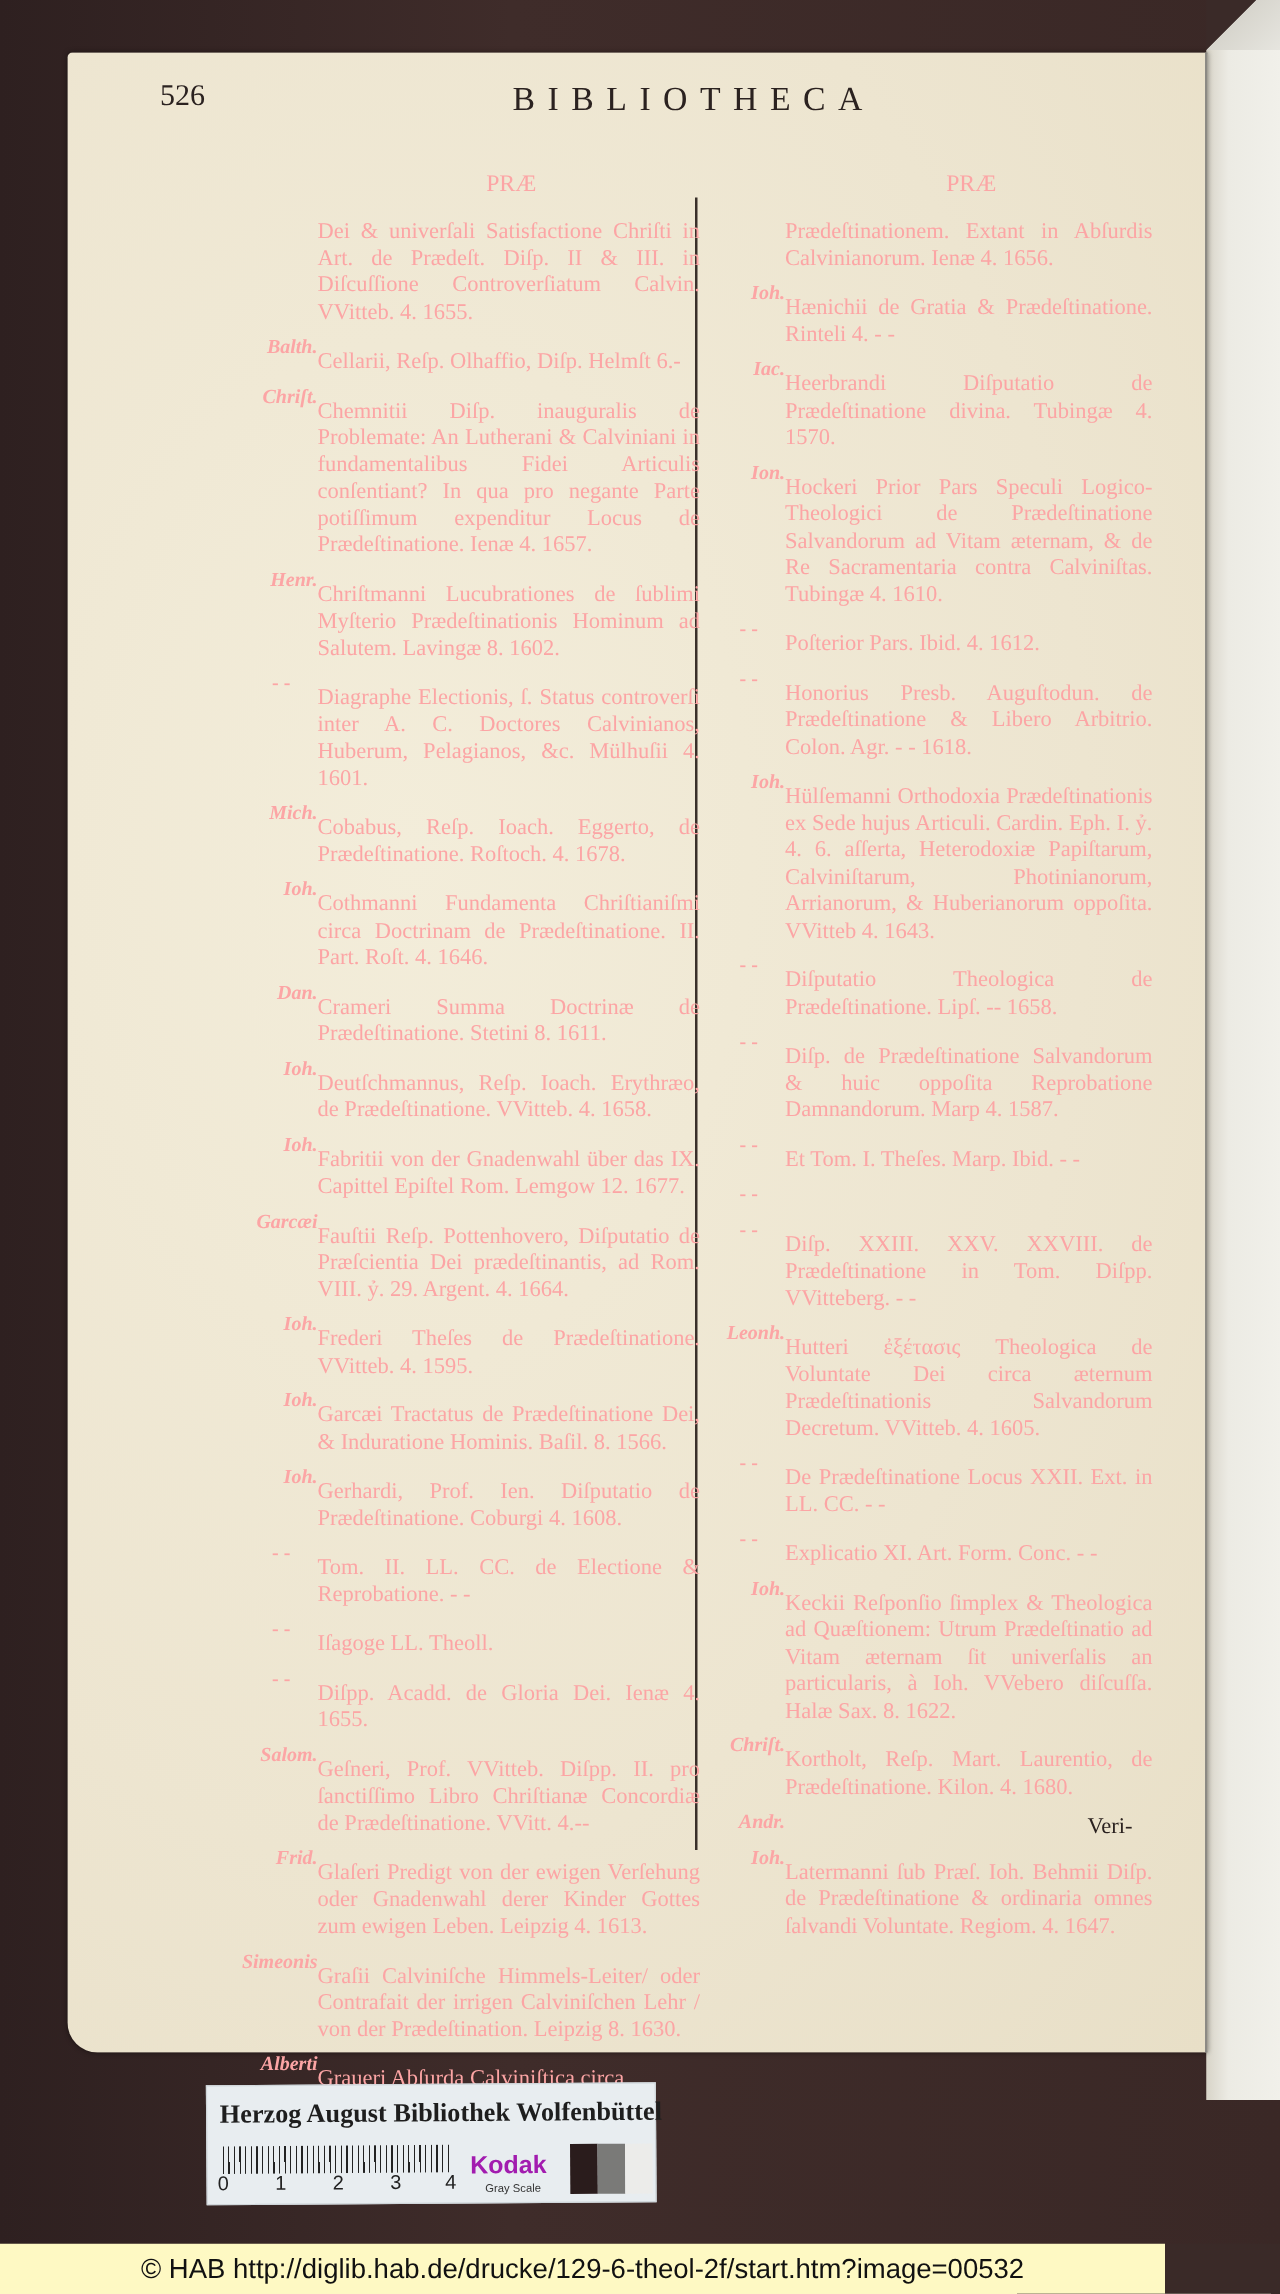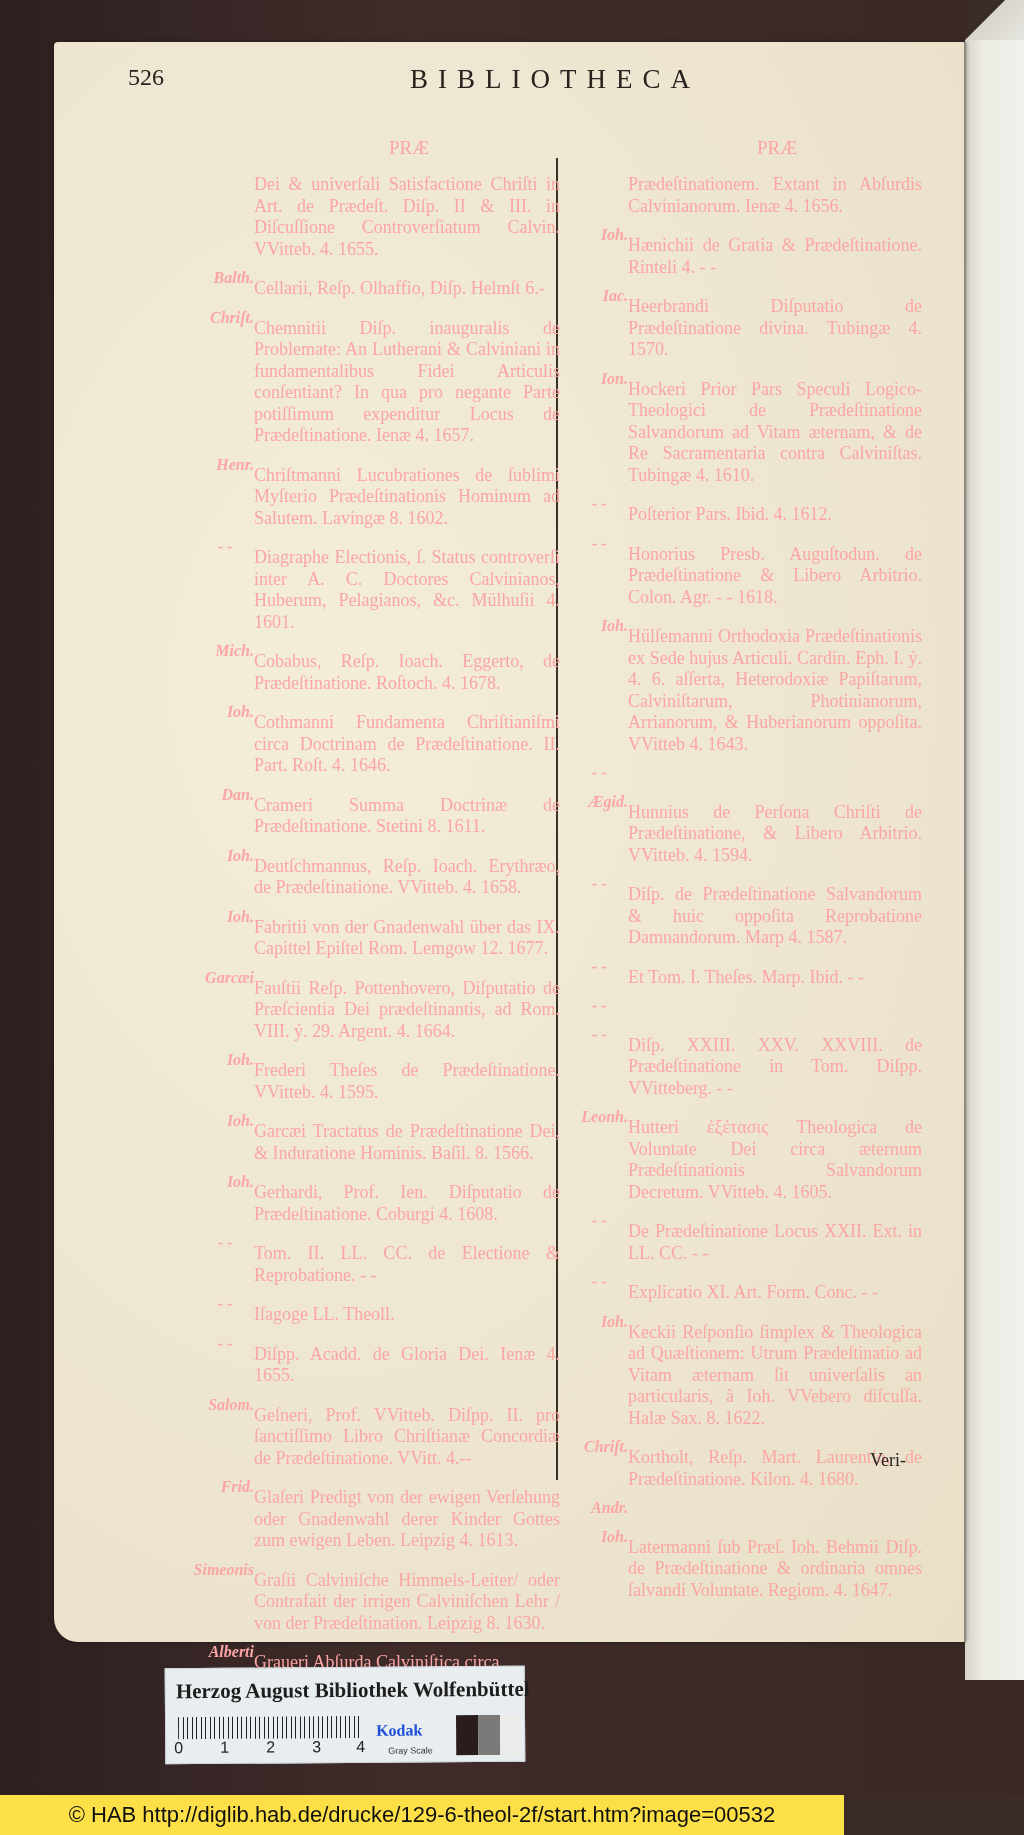--- a/index.html
+++ b/index.html
@@ -83,30 +83,30 @@
     border-bottom: 0; 
     background-image: repeating-linear-gradient(90deg, #222 0 1px, transparent 1px 4.5px);
   }
   .ruler-labels {
     position: absolute; left: 6px; top: 70px; width: 200px; height: 18px;
     font-family: "Liberation Sans", sans-serif; font-size: 16px; color: #222;
   }
   .ruler-labels span { position: absolute; top: 0; }
   .kodak {
     position: absolute; left: 210px; top: 54px;
-    font-family: Liberation Serif, serif; font-weight: bold; font-size: 16px; color: #1d4ed8;
+    font-family: Liberation Sans, sans-serif; font-weight: bold; font-size: 20px; color: #a21caf;
   }
   .kodak-sub {
     position: absolute; left: 222px; top: 78px;
     font-family: "Liberation Sans", sans-serif; font-size: 9px; color: #333;
   }
   .swatch { position: absolute; top: 48px; width: 22px; height: 40px; }
   .footer-bar {
-    position: absolute; left: 0; top: 1795px; width: 844px; height: 40px;
-    background: #fde047;
+    position: absolute; left: 0; top: 1795px; width: 932px; height: 40px;
+    background: #fef9c3;
     display: flex; align-items: center; justify-content: center;
   }
   .footer-text {
     font-family: "Liberation Sans", sans-serif; font-size: 22px; color: #111;
   }
 </style>
 </head>
 <body>
 
 <div class="backdrop"></div>
@@ -239,24 +239,21 @@
       <div class="entry">
         <span class="prefix dash">- -</span>
         <span class="text">Honorius Presb. Auguſtodun. de Prædeſtinatione &amp; Libero Arbitrio. Colon. Agr. - - 1618.</span>
       </div>
       <div class="entry">
         <span class="prefix">Ioh.</span>
         <span class="text">Hülſemanni Orthodoxia Prædeſtinationis ex Sede hujus Articuli. Cardin. Eph. I. ỷ. 4. 6. aſſerta, Heterodoxiæ Papiſtarum, Calviniſtarum, Photinianorum, Arrianorum, &amp; Huberianorum oppoſita. VVitteb 4. 1643.</span>
       </div>
       <div class="entry">
         <span class="prefix dash">- -</span>
-      </div>
-      <div class="entry">
-        <span class="prefix">Ægid.</span>
-        <span class="text">Hunnius de Perſona Chriſti de Prædeſtinatione, &amp; Libero Arbitrio. VVitteb. 4. 1594.</span>
+        <span class="text">Diſputatio Theologica de Prædeſtinatione. Lipſ. -- 1658.</span>
       </div>
       <div class="entry">
         <span class="prefix dash">- -</span>
         <span class="text">Diſp. de Prædeſtinatione Salvandorum &amp; huic oppoſita Reprobatione Damnandorum. Marp 4. 1587.</span>
       </div>
       <div class="entry">
         <span class="prefix dash">- -</span>
         <span class="text">Et Tom. I. Theſes. Marp. Ibid. - -</span>
       </div>
       <div class="entry">

